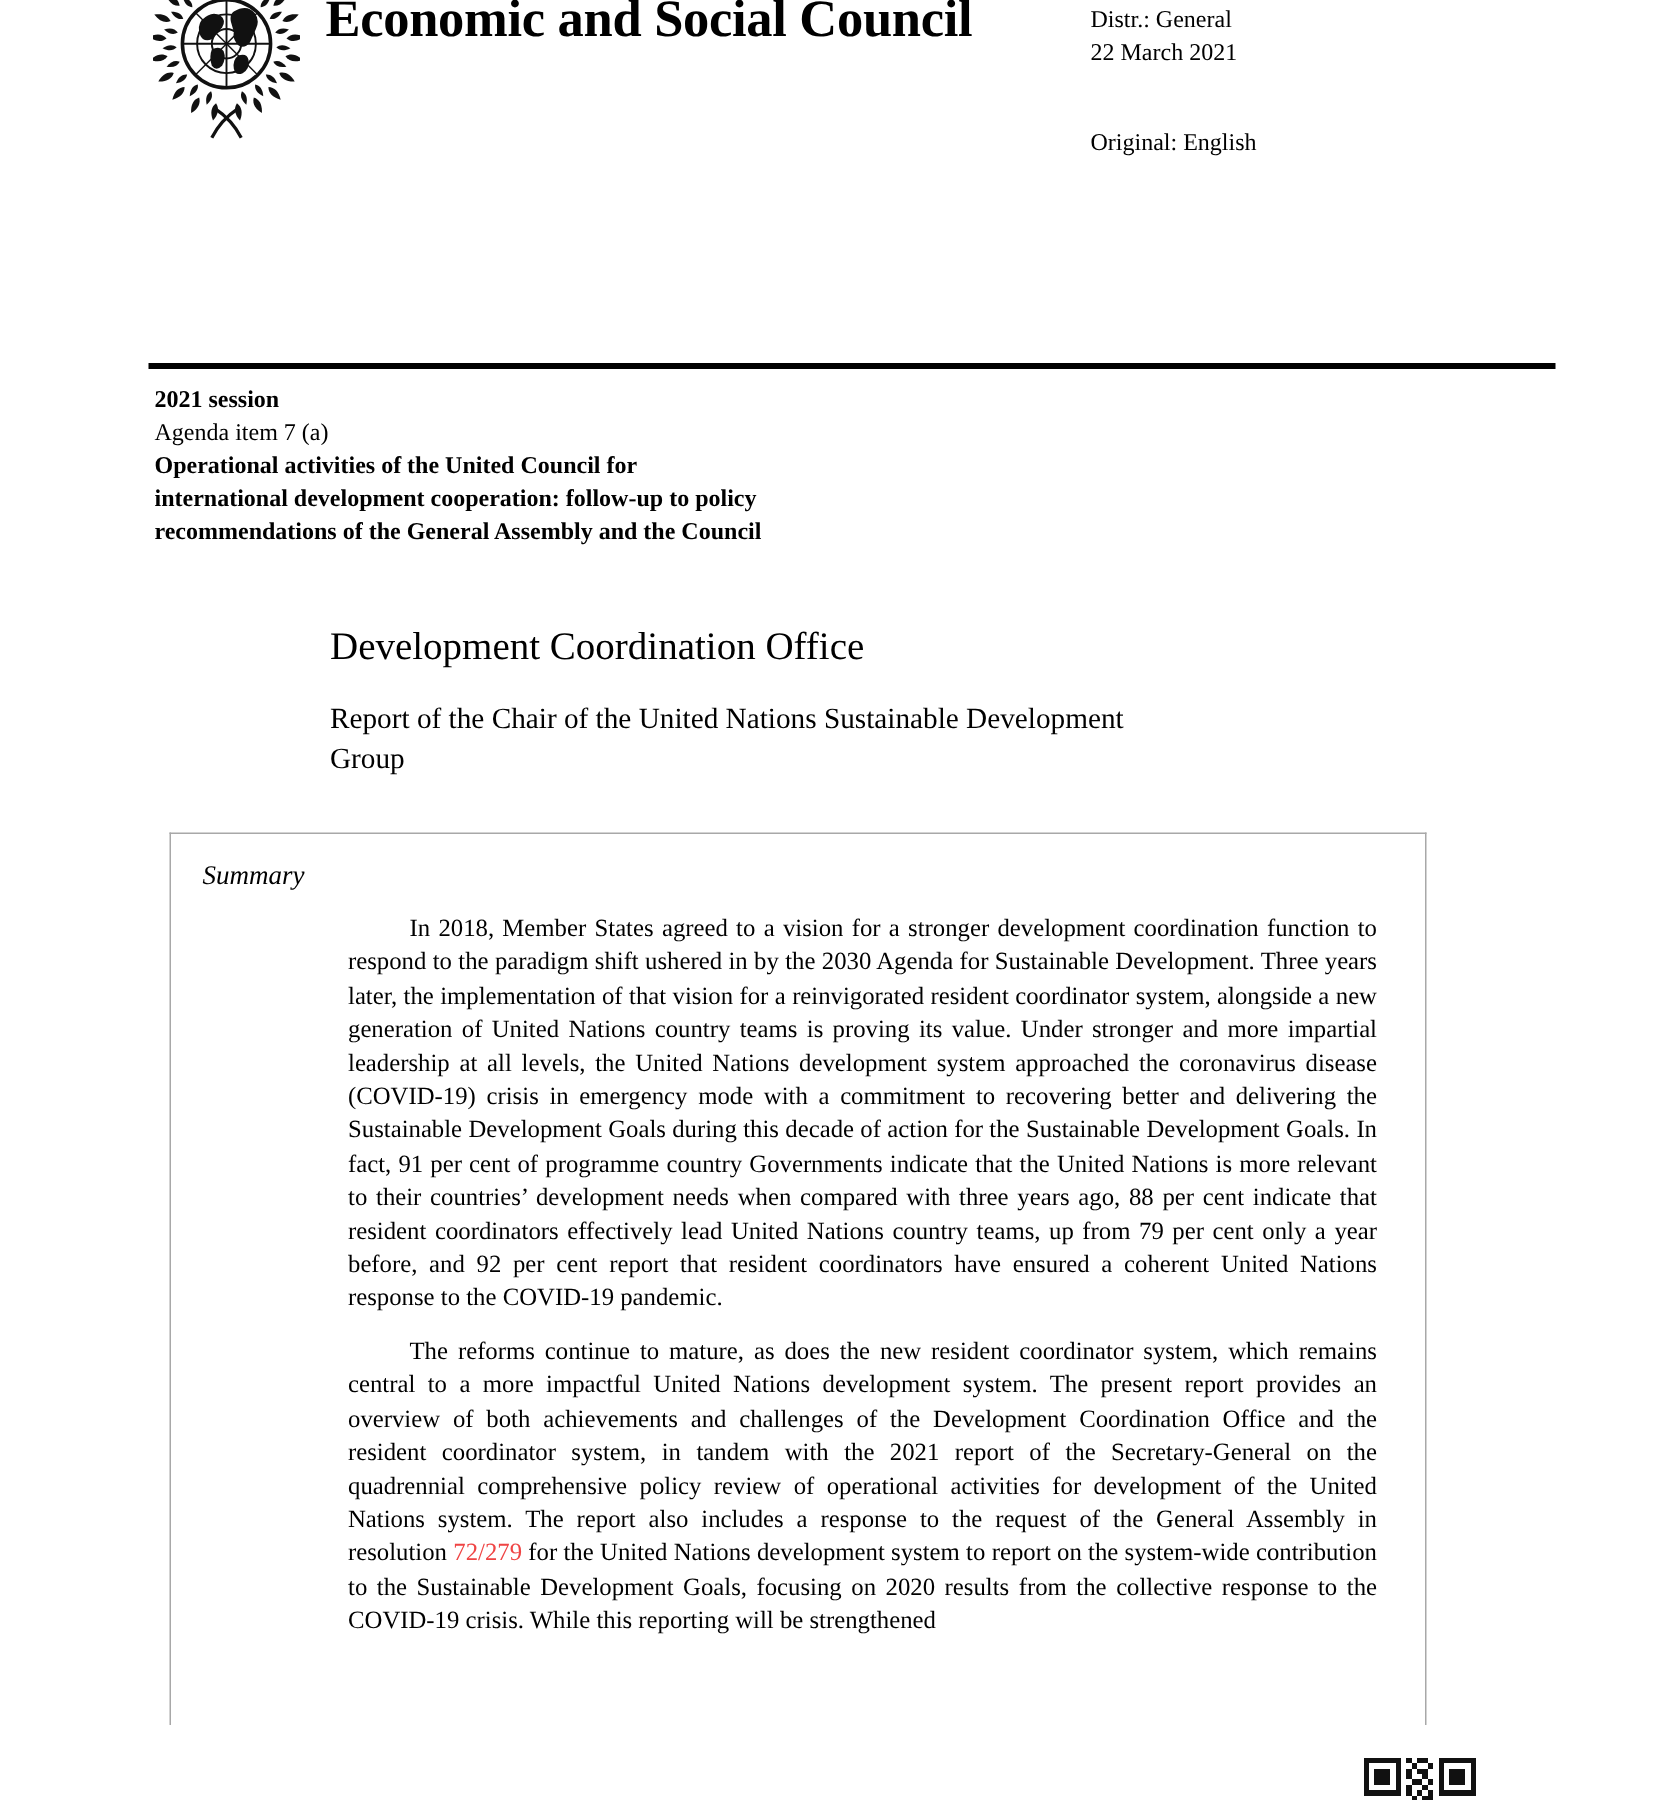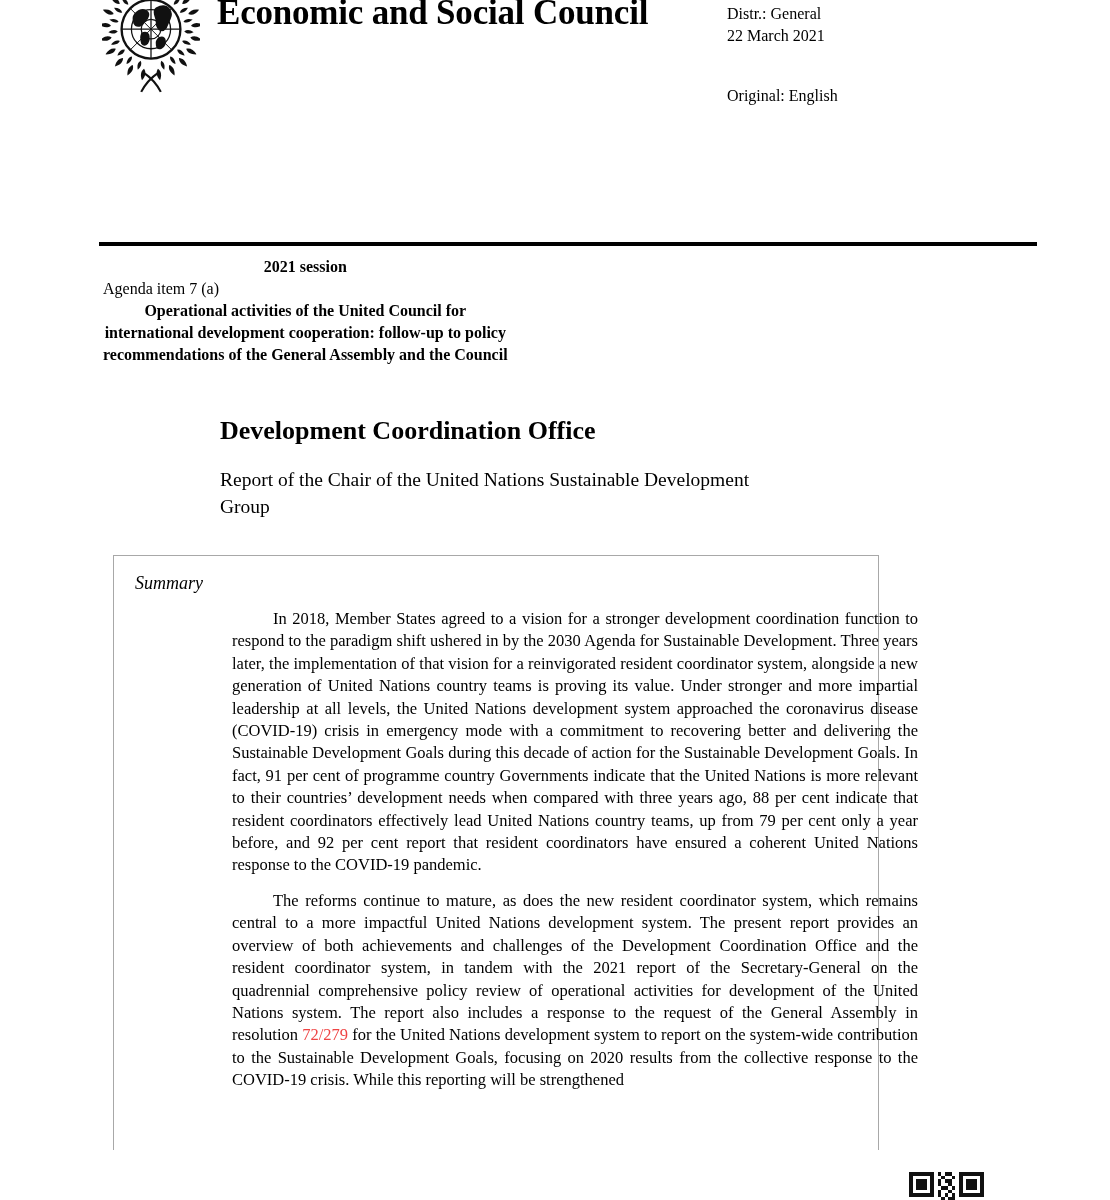--- a/index.html
+++ b/index.html
@@ -50,48 +50,48 @@
     height: 4px;
     background: #000000;
   }
   .session {
     position: absolute;
     left: 103px;
     top: 256px;
     font-size: 16px;
     line-height: 22px;
   }
-  .session .b { font-weight: bold; text-align: center; }
+  .session .b { font-weight: bold; }
 
   
   .office-heading {
     position: absolute;
     left: 220px;
     top: 417px;
     font-size: 26px;
     line-height: 28px;
-    font-weight: bold;
+    font-weight: normal;
     white-space: nowrap;
   }
   .report-title {
     position: absolute;
     left: 220px;
     top: 466px;
     font-size: 19.5px;
     line-height: 27px;
     font-weight: normal;
     max-width: 580px;
   }
 
   
   .summary-box {
     position: absolute;
     left: 113px;
     top: 555px;
-    width: 766px;
+    width: 838px;
     height: 595px;
     border: 1px solid #a8a8a8;
     border-bottom: none;
     overflow: visible;
   }
   .summary-label {
     margin: 17px 0 0 21px;
     font-size: 18px;
     font-style: italic;
   }

